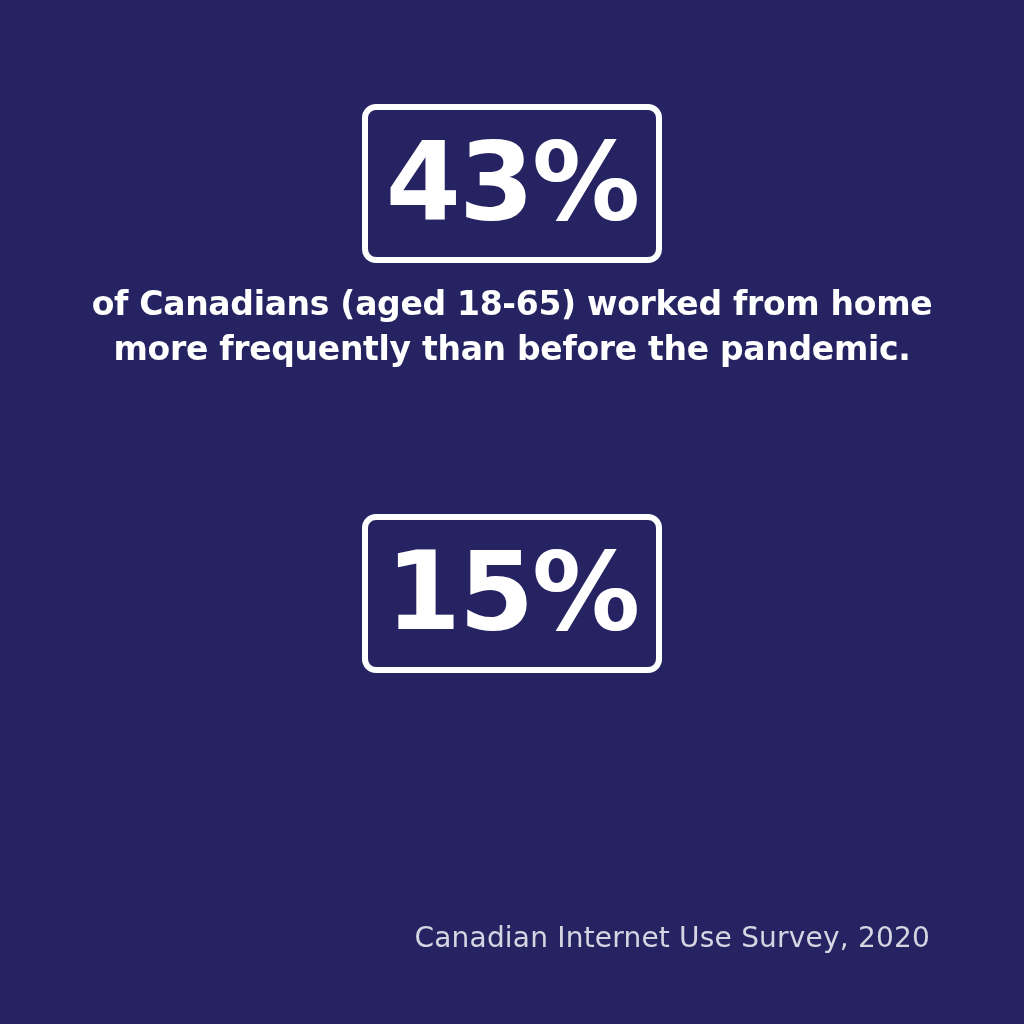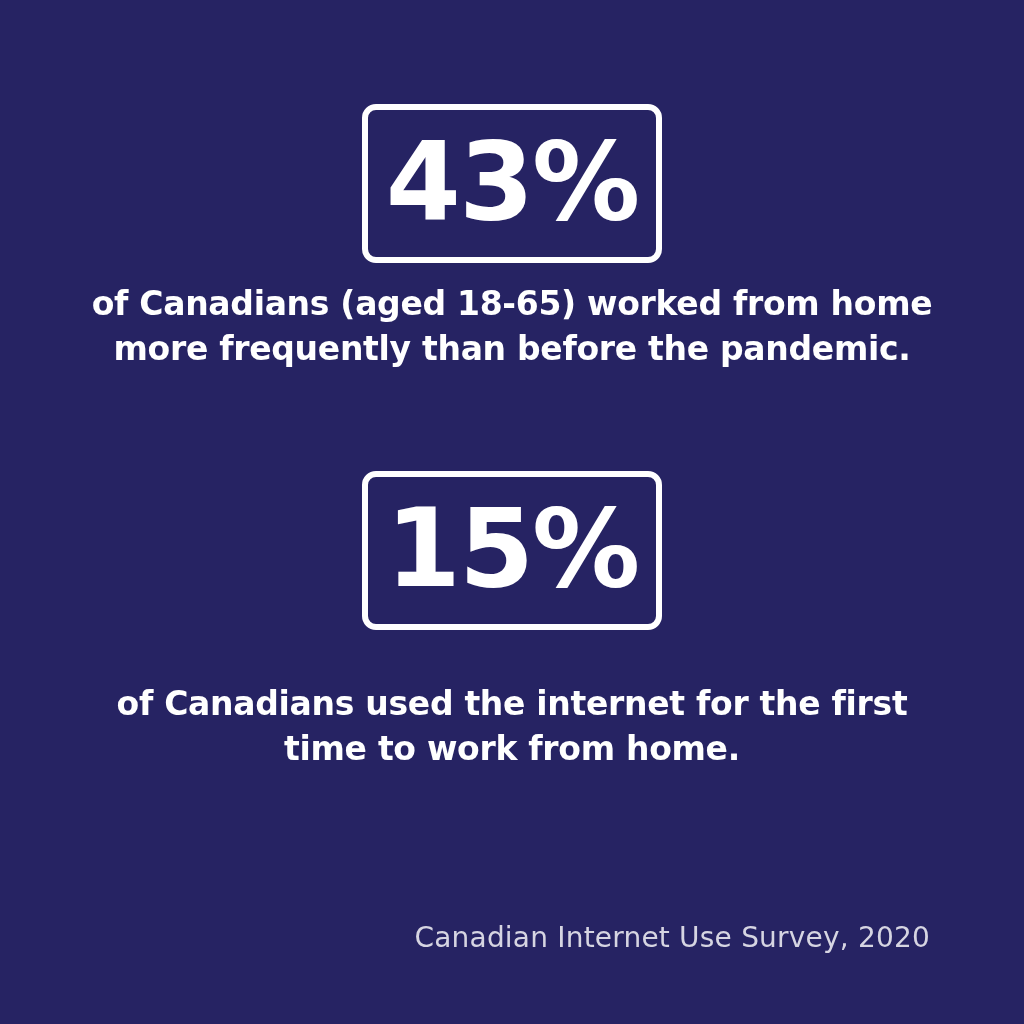--- a/index.html
+++ b/index.html
@@ -26,21 +26,21 @@
   .stat-block {
     position: absolute;
     left: 0;
     width: 1024px;
     display: flex;
     flex-direction: column;
     align-items: center;
   }
 
   #stat-block-1 { top: 104px; }
-  #stat-block-2 { top: 471px; }
+  #stat-block-2 { top: 514px; }
 
   .stat-box {
     width: 300px;
     height: 159px;
     box-sizing: border-box;
     border: 6px solid #ffffff;
     border-radius: 14px;
     display: flex;
     align-items: center;
     justify-content: center;
@@ -99,18 +99,17 @@
     <div class="stat-box">
       <span class="stat-value">43%</span>
     </div>
     <div class="stat-caption">of Canadians (aged 18-65) worked from home more frequently than before the pandemic.</div>
   </div>
 
   <div class="stat-block" id="stat-block-2">
     <div class="stat-box">
       <span class="stat-value">15%</span>
     </div>
-    <div class="stat-caption">of Canadians used the internet for the first time to work from home.</div>
   </div>
 
   <div class="source-note">Canadian Internet Use Survey, 2020</div>
 
 </div>
 
 </body></html>

